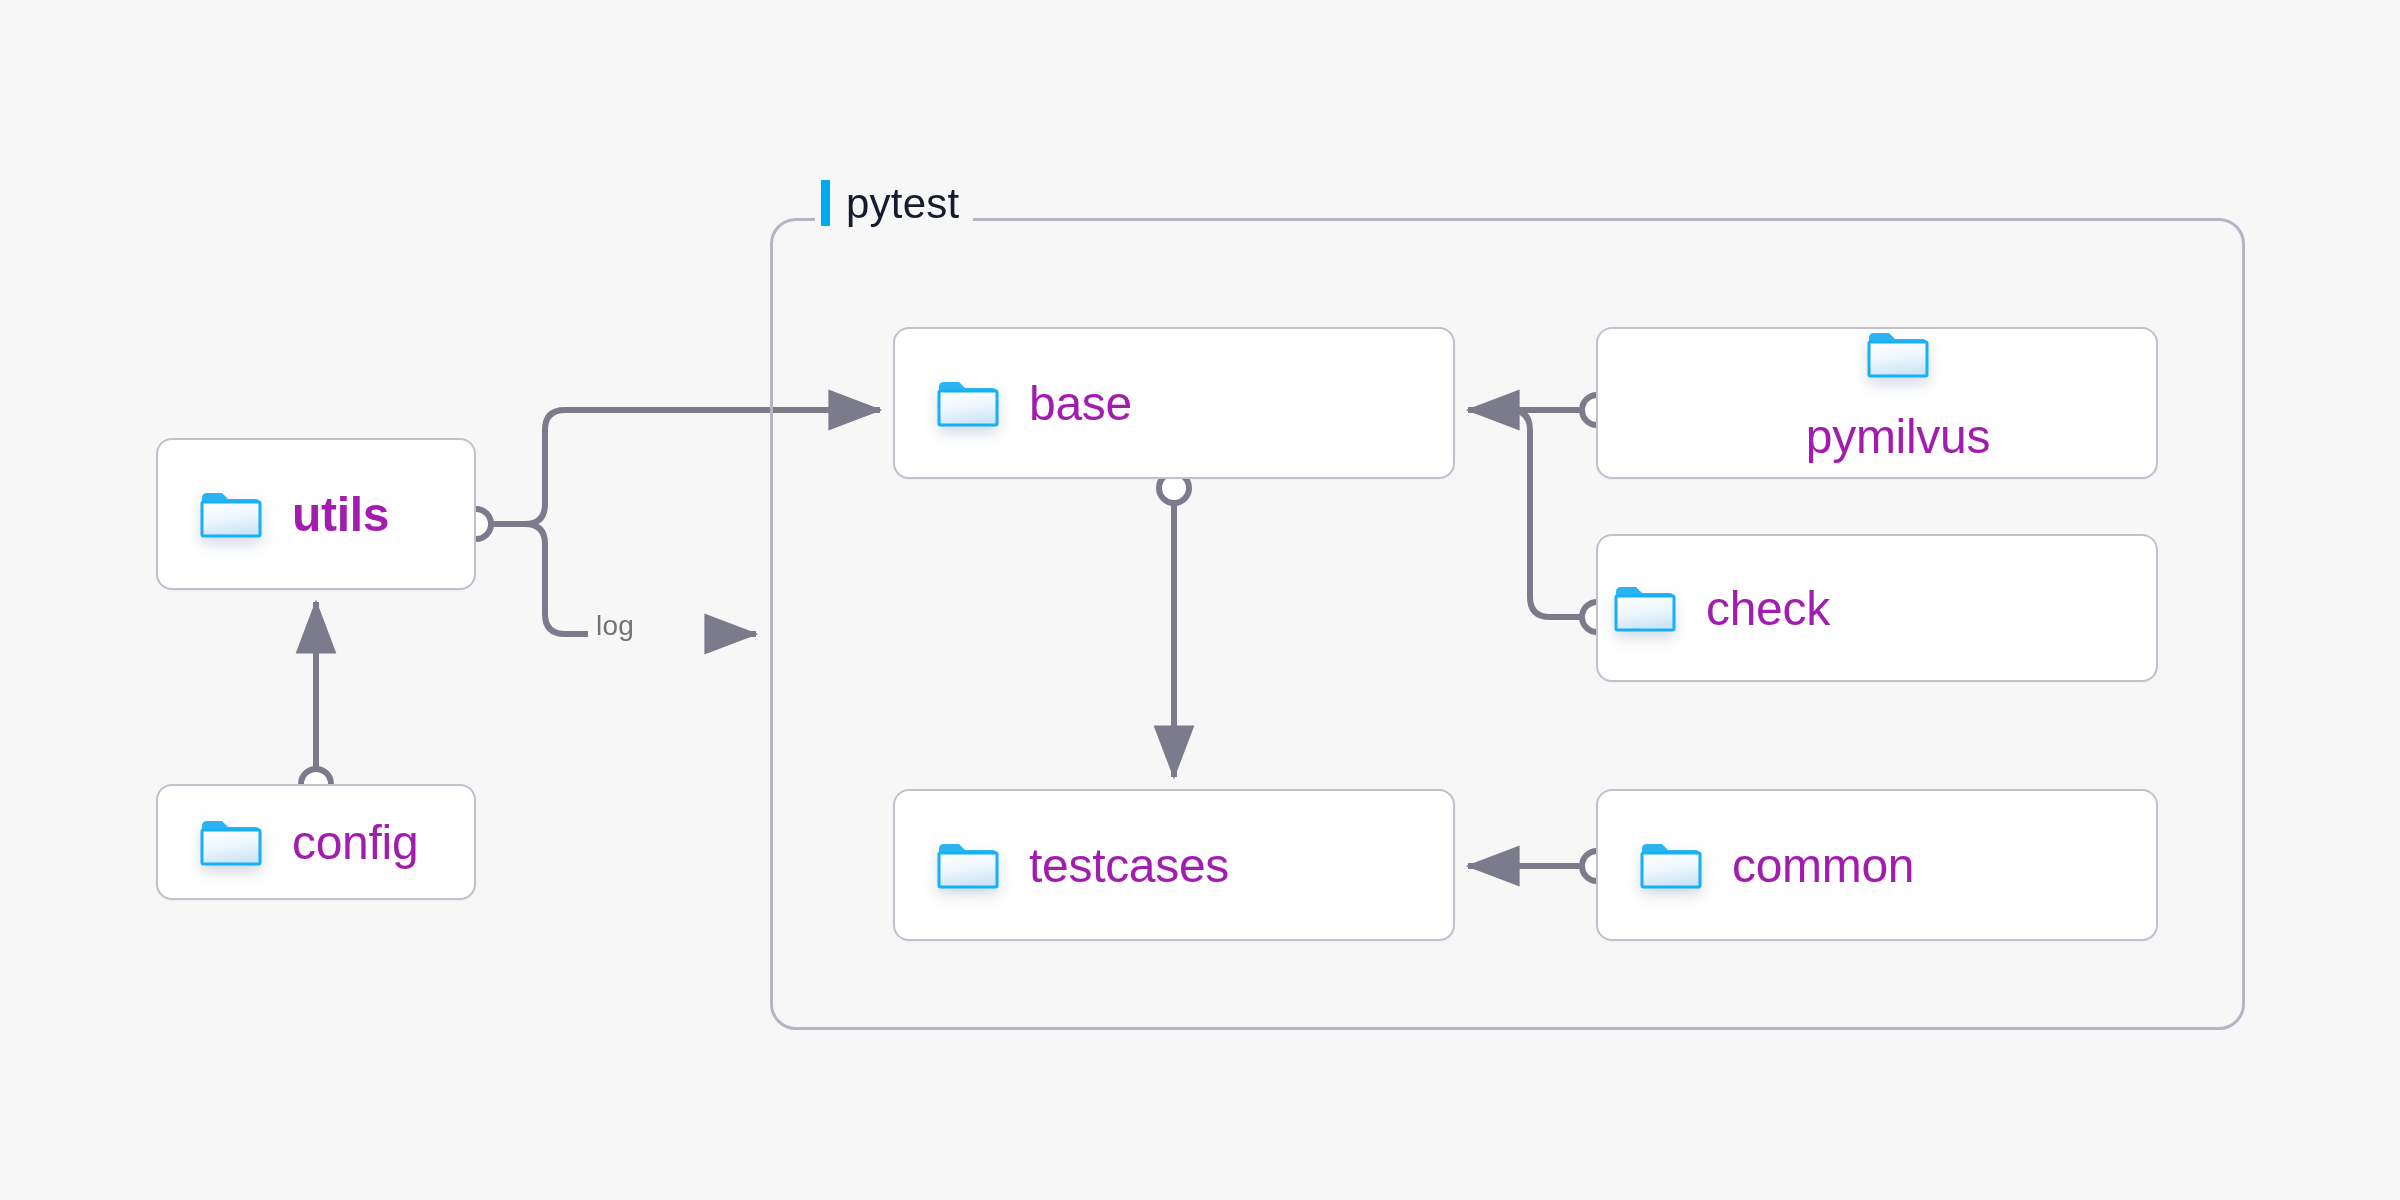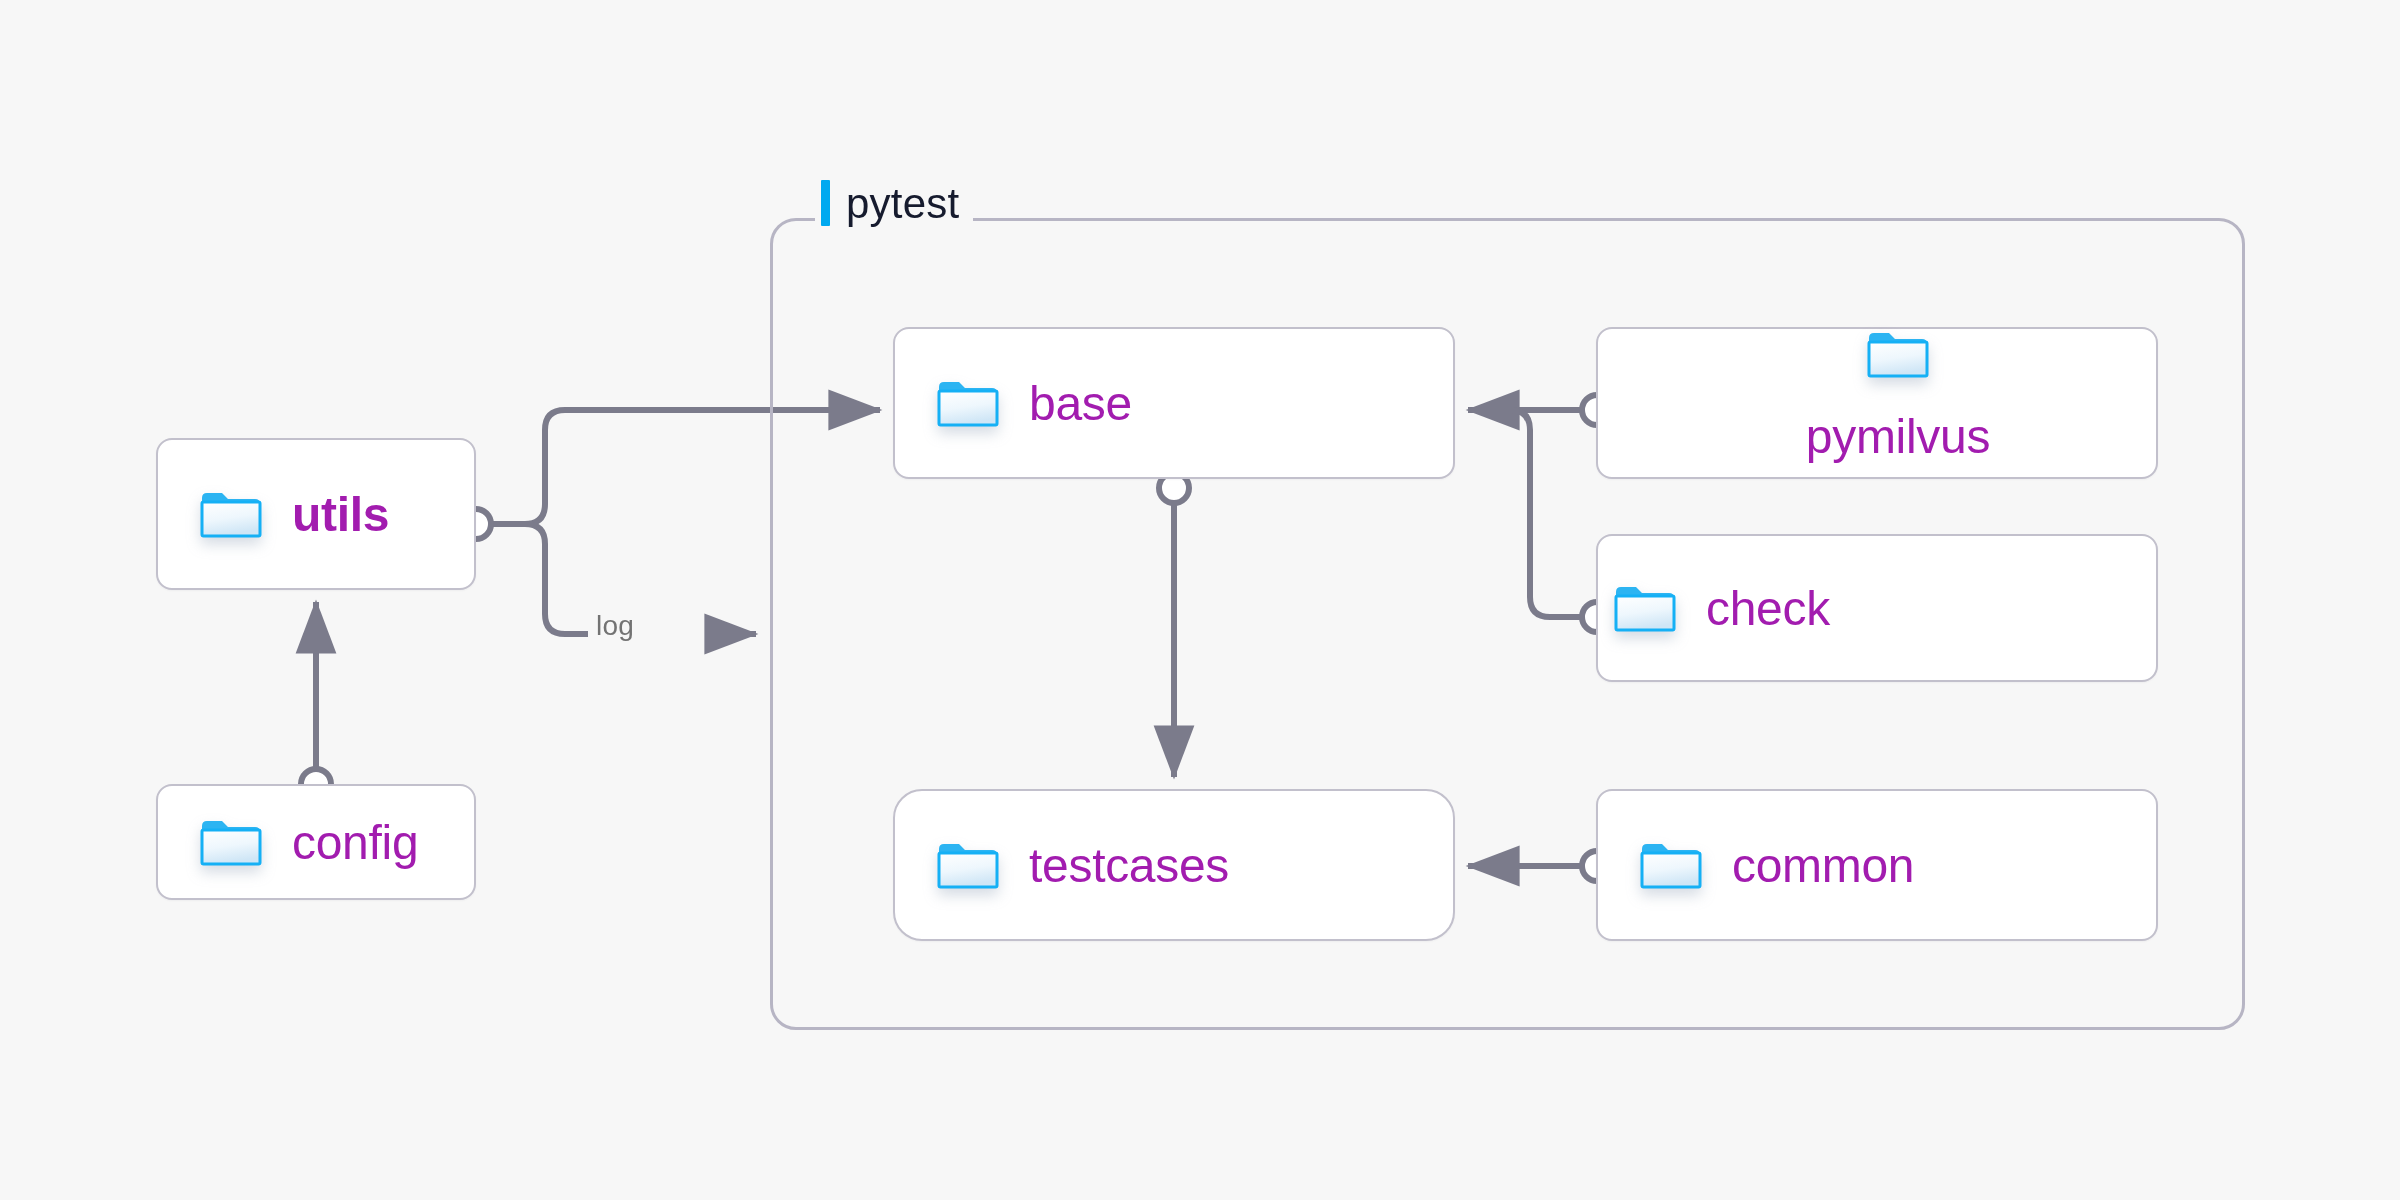--- a/index.html
+++ b/index.html
@@ -178,21 +178,21 @@
   <div class="node" style="left:893px; top:327px; width:562px; height:152px;">
     <span class="folder">
       <svg width="62" height="50" viewBox="0 0 62 50">
         <path d="M2 9 Q2 4 7 4 L22 4 L28 10 L55 10 Q60 10 60 15 L60 16 L2 16 Z" fill="#2cb4f2"></path>
         <rect x="2" y="13" width="58" height="34" rx="1.5" fill="url(#folderGrad)" stroke="#15b0f5" stroke-width="3"></rect>
       </svg>
     </span>
     <span class="node-label">base</span>
   </div>
 
-  <div class="node" style="left:893px; top:789px; width:562px; height:152px;border-radius:29px;">
+  <div class="node" style="left:893px; top:789px; width:562px; height:152px;">
     <span class="folder">
       <svg width="62" height="50" viewBox="0 0 62 50">
         <path d="M2 9 Q2 4 7 4 L22 4 L28 10 L55 10 Q60 10 60 15 L60 16 L2 16 Z" fill="#2cb4f2"></path>
         <rect x="2" y="13" width="58" height="34" rx="1.5" fill="url(#folderGrad)" stroke="#15b0f5" stroke-width="3"></rect>
       </svg>
     </span>
     <span class="node-label">testcases</span>
   </div>
 
   <div class="node" style="left:1596px; top:327px; width:562px; height:152px;flex-direction:column;">

